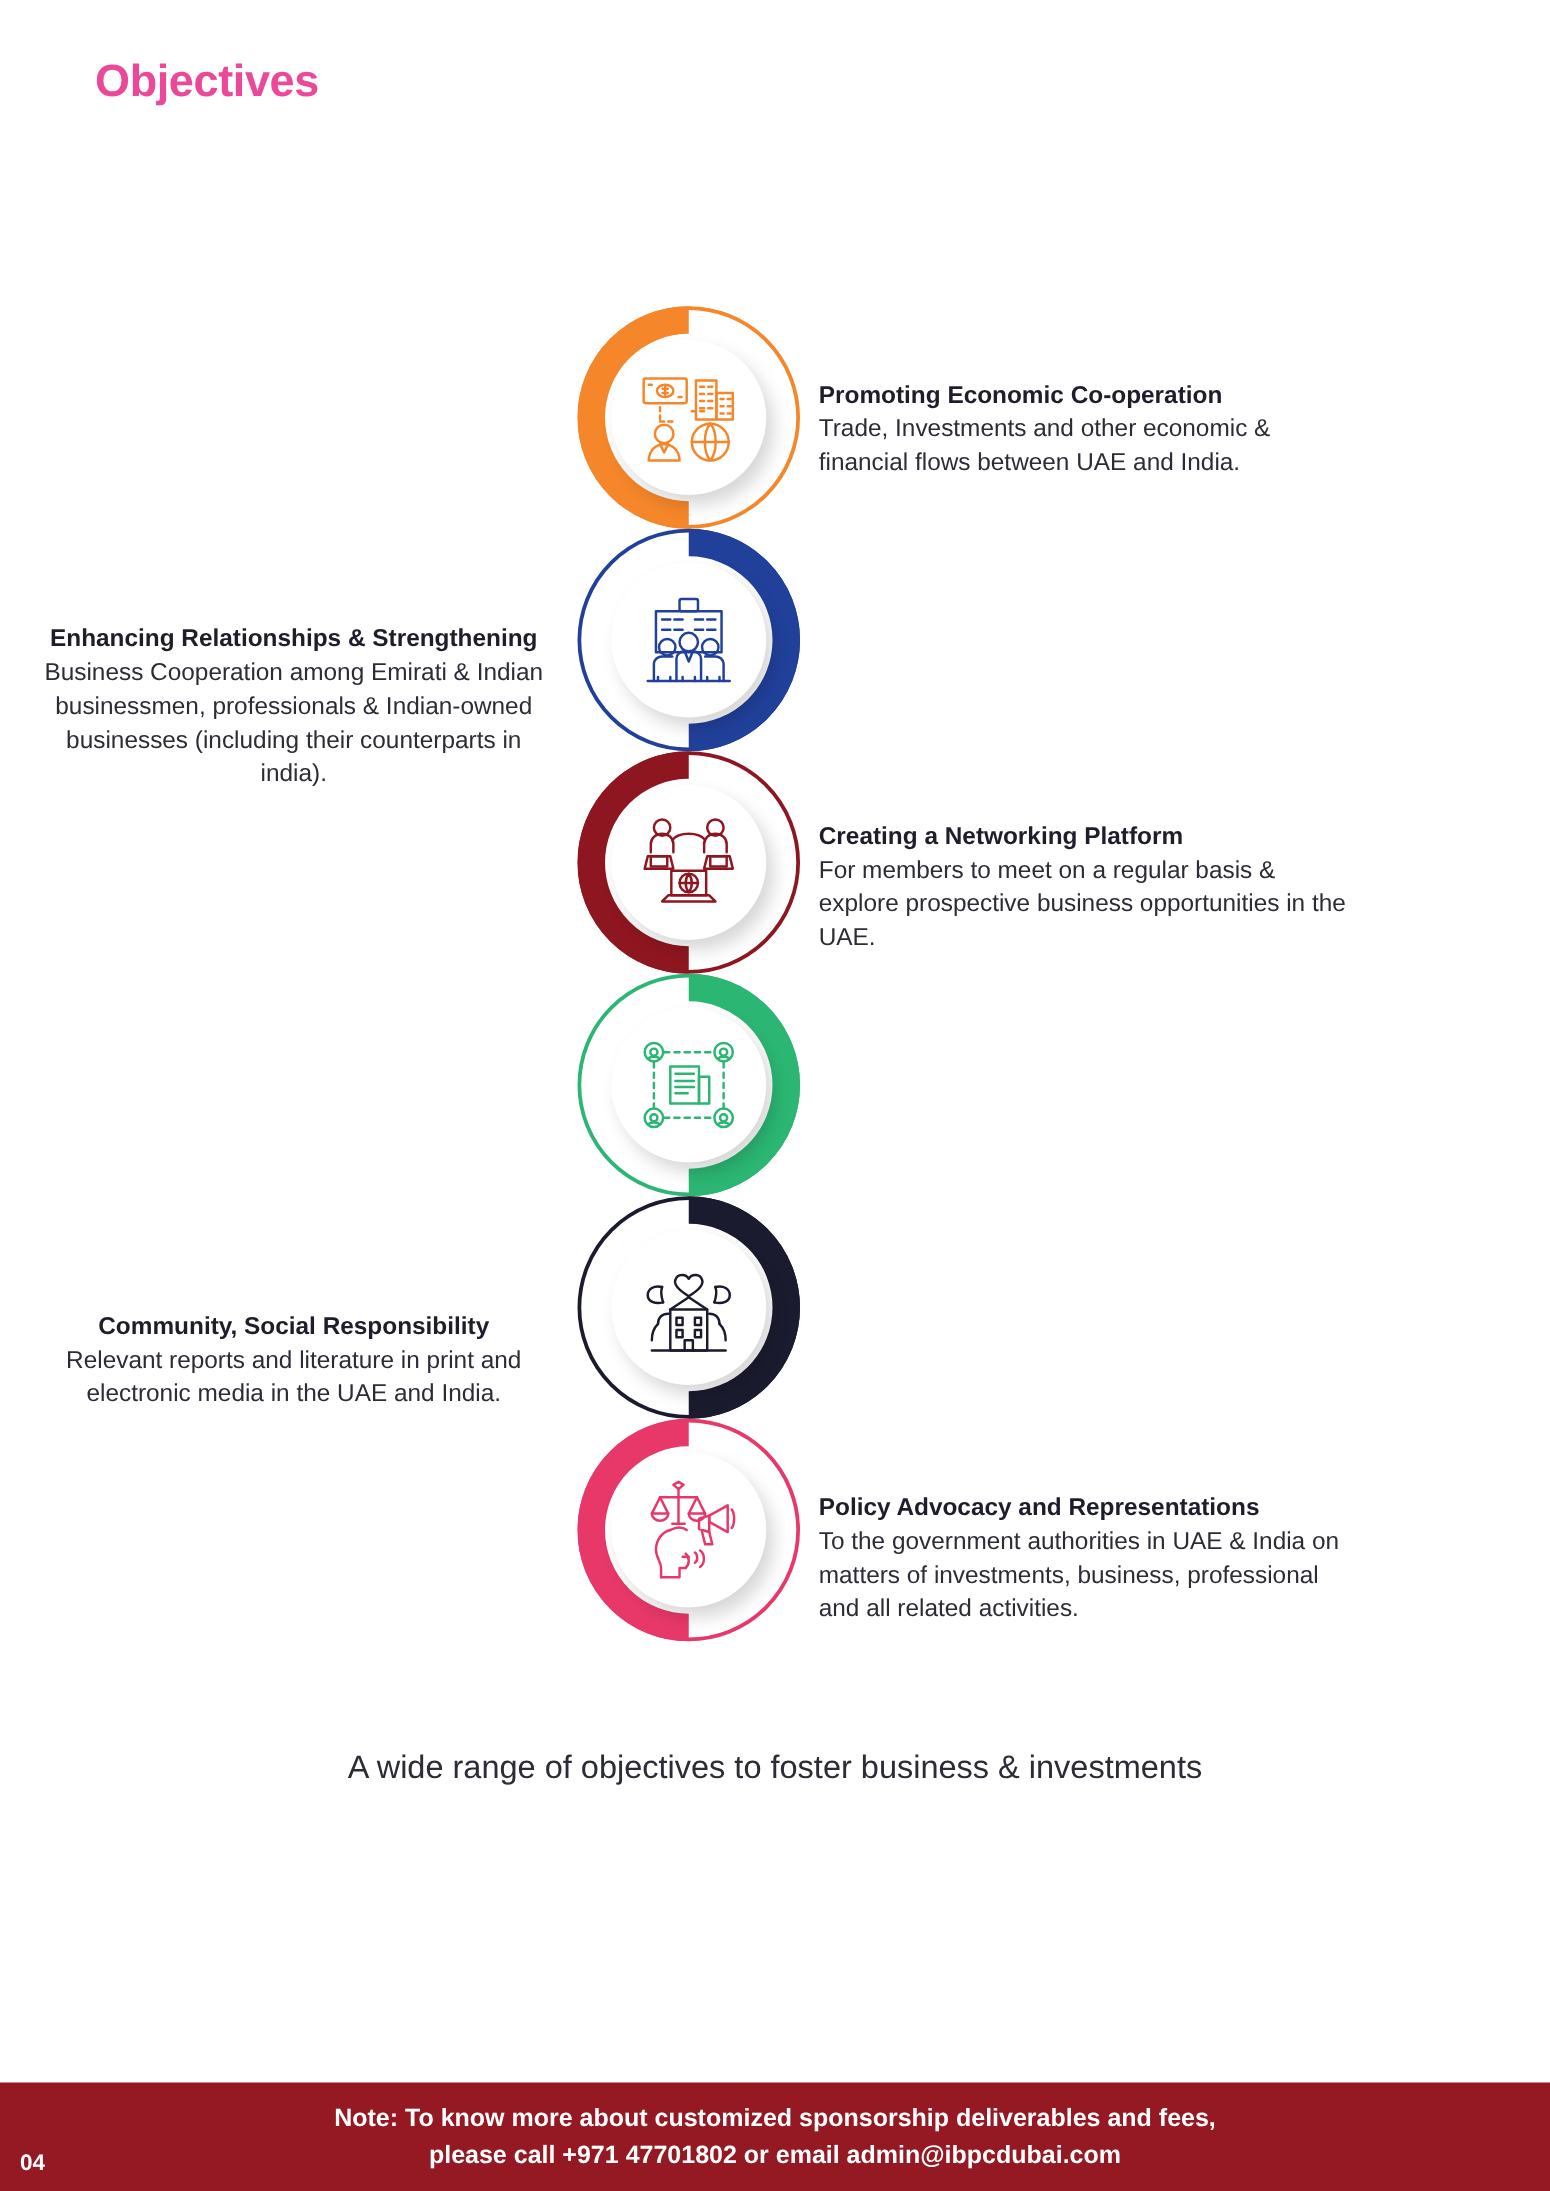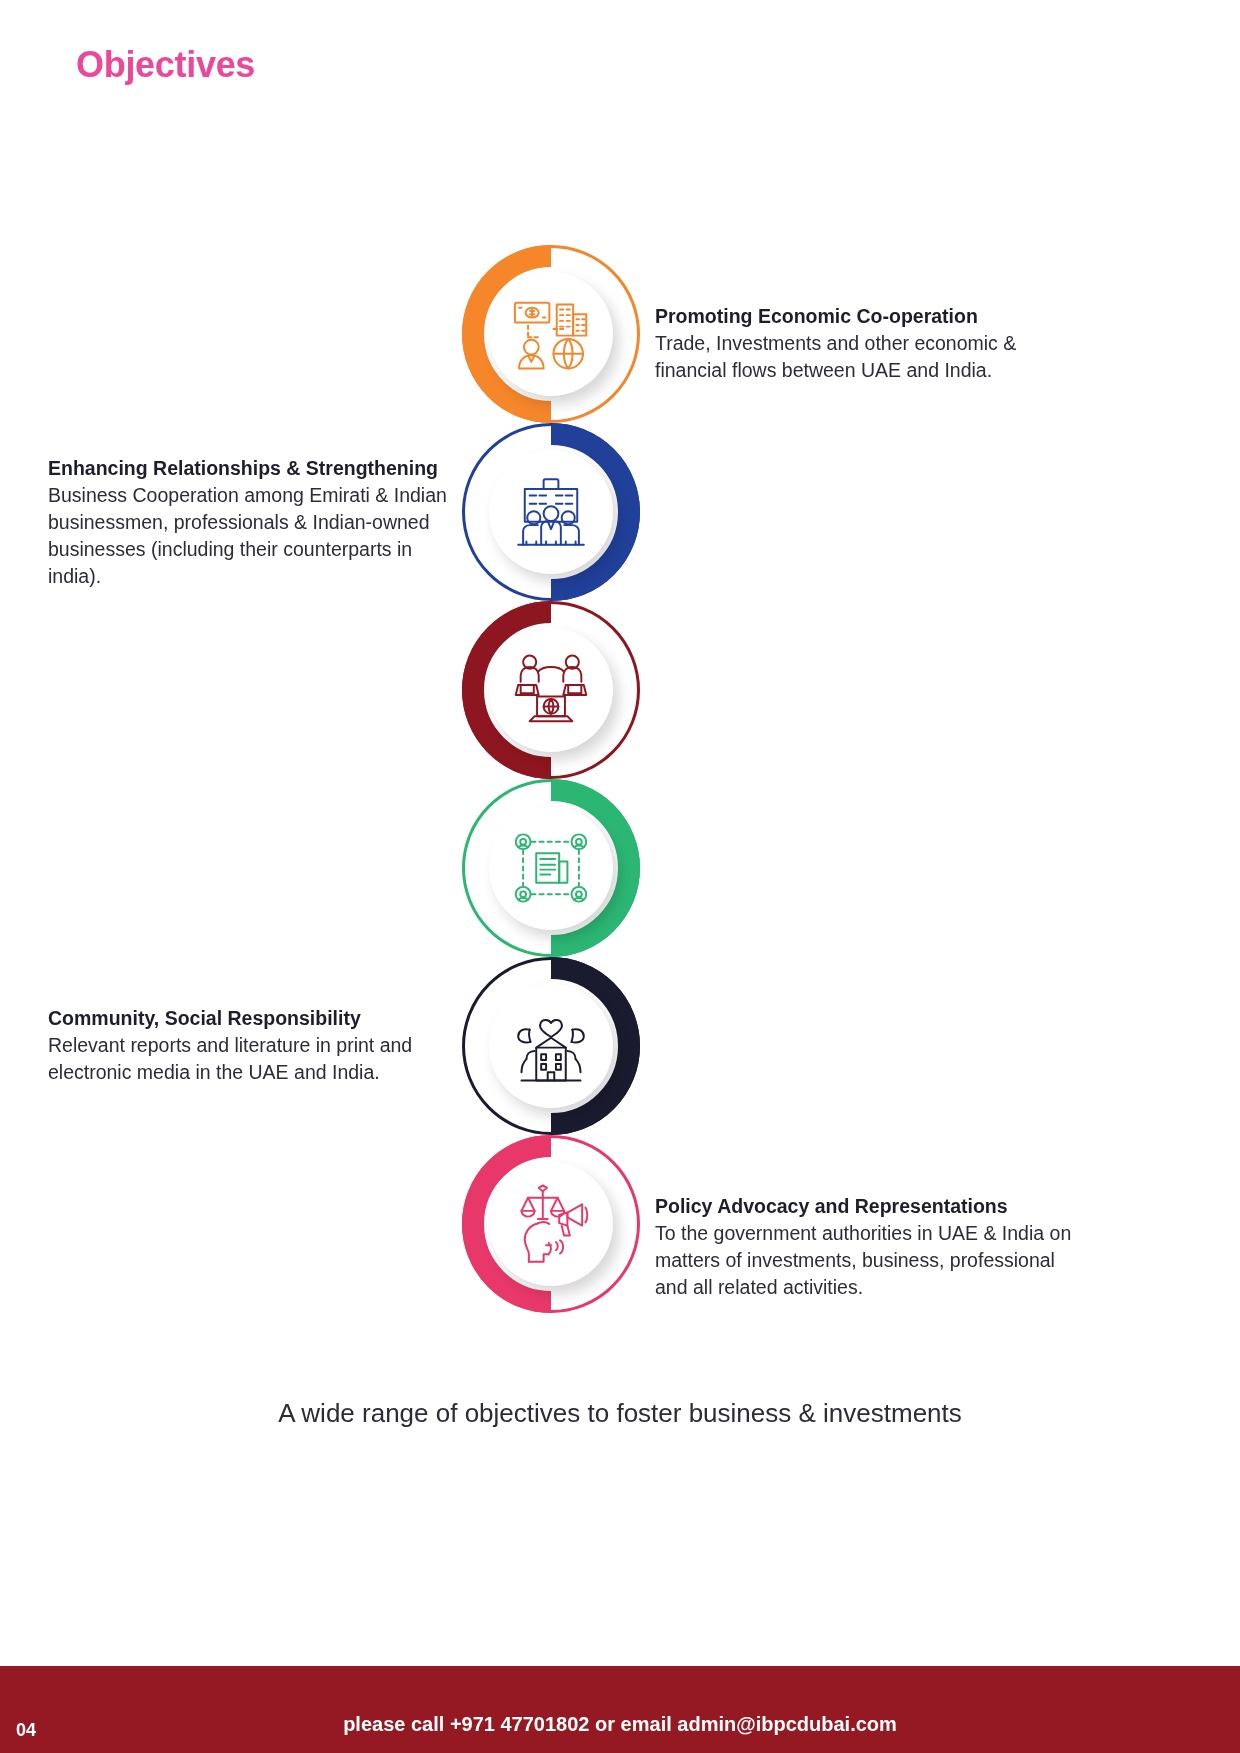--- a/index.html
+++ b/index.html
@@ -88,23 +88,24 @@
     line-height: 27px;
     color: #2c2c38;
   }
   .txt .hd { font-weight: bold; color: #1d1d2c; }
   .txt.right {
     left: 655px;
     width: 430px;
     text-align: left;
   }
   .txt.left {
-    left: 48px;
+    left: 30px;
     width: 410px;
-    text-align: left;
+    text-align: center;
+    margin-top: 43px;
   }
 
   
   .tagline {
     position: absolute;
     left: 0;
     top: 1398px;
     width: 1240px;
     text-align: center;
     font-size: 26px;
@@ -222,20 +223,25 @@
             <path d="M10 44h22l3 12H7z"></path>
             <rect x="13" y="44" width="16" height="10"></rect>
             <path d="M68 44h22l3 12H65z"></path>
             <rect x="71" y="44" width="16" height="10"></rect>
             <rect x="33" y="58" width="34" height="24"></rect>
             <circle cx="50" cy="70" r="9"></circle>
             <path d="M41 70h18M50 61c4 5 4 13 0 18M50 61c-4 5-4 13 0 18"></path>
             <path d="M24 88h52l-6-6H30z"></path>
           </svg>
         </div>
+      </div>
+      <div class="txt right" style="top:55px">
+        <span class="hd">Creating a Networking Platform</span>
+        <br>
+        <span>For members to meet on a regular basis &amp; explore prospective business opportunities in the UAE.</span>
       </div>
     </div>
 
     <div class="row right-band" style="--c:#2BB673">
       <div class="circle-wrap">
         <div class="ring-thin"></div>
         <div class="ring-thick"></div>
         <div class="inner-circle">
           <svg viewBox="0 0 100 100" fill="none" stroke="#2BB673" stroke-width="2.4" stroke-linecap="round" stroke-linejoin="round">
             <circle cx="16" cy="18" r="9"></circle>
@@ -324,20 +330,21 @@
         <span>To the government authorities in UAE &amp; India on matters of investments, business, professional and all related activities.</span>
       </div>
     </div>
 
   </div>
 
   <div class="tagline">A wide range of objectives to foster business &amp; investments</div>
 
   <div class="footer-bar">
     <div class="footer-note">
+      <span>Note: To know more about customized sponsorship deliverables and fees,</span>
       <br>
       <span>please call +971 47701802 or email admin@ibpcdubai.com</span>
     </div>
   </div>
 
   <div class="page-num">04</div>
 
 </div>
 
 </body></html>

